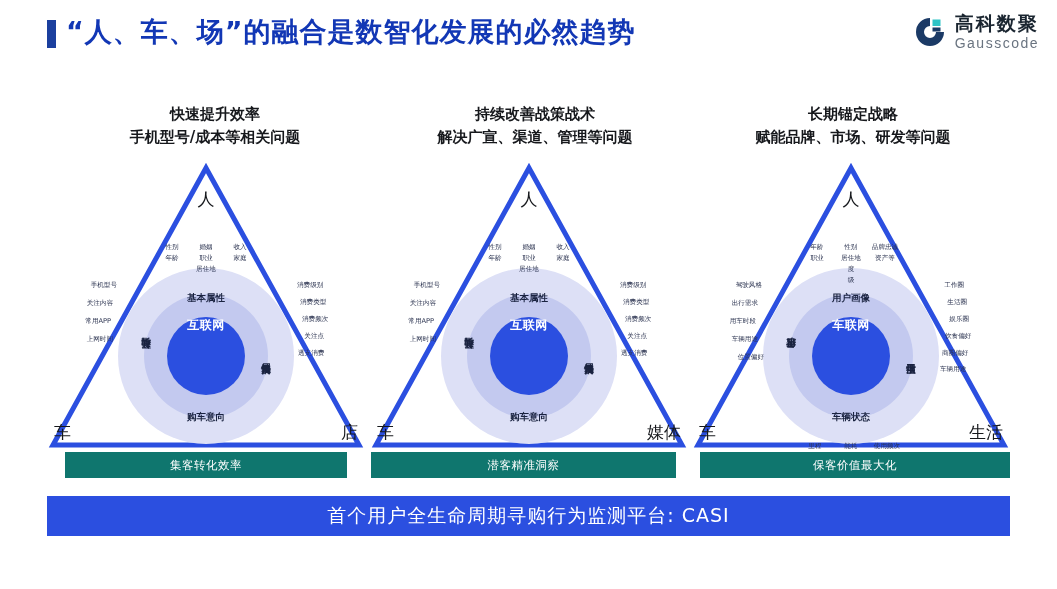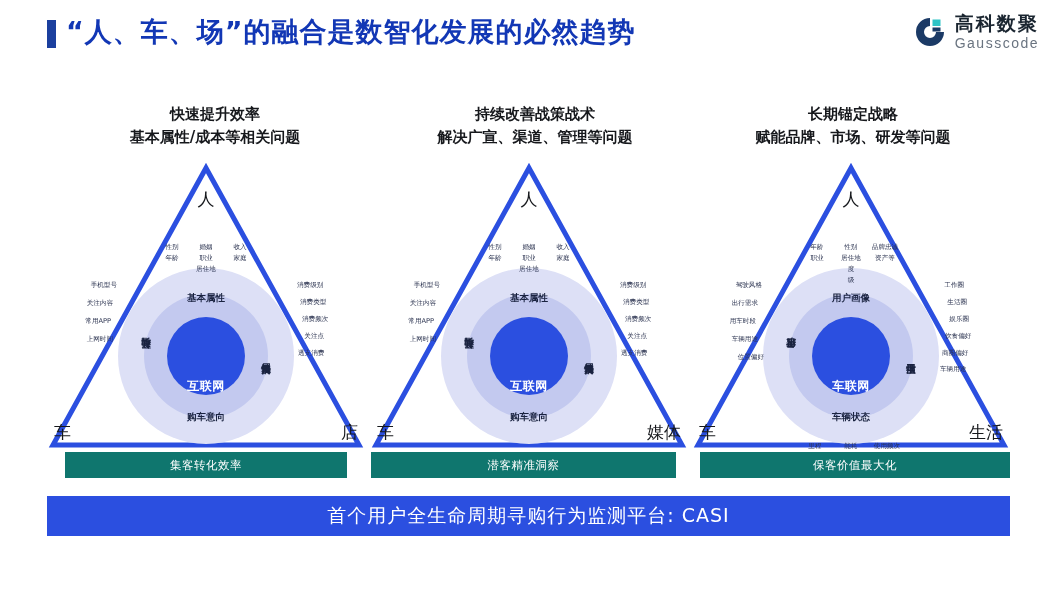--- a/index.html
+++ b/index.html
@@ -35,21 +35,21 @@
   .corner-r{position:absolute;bottom:6px;right:7px;font-size:17px;color:#16181c;
         font-family:"DejaVu Sans",sans-serif;}
   
   .rings{position:absolute;left:50%;top:108px;transform:translateX(-50%);
          width:176px;height:176px;}
   .ring-o{position:absolute;left:0;top:0;width:176px;height:176px;border-radius:50%;
           background:#dde0f6;}
   .ring-m{position:absolute;left:26px;top:26px;width:124px;height:124px;border-radius:50%;
           background:#c3c9ef;}
   .ring-c{position:absolute;left:49px;top:49px;width:78px;height:78px;border-radius:50%;
-          background:#2b4fe0;display:flex;align-items:flex-end;justify-content:center;}
+          background:#2b4fe0;display:flex;align-items:flex-start;justify-content:center;}
   .ring-c span{color:#ffffff;font-size:12px;font-weight:bold;letter-spacing:0.5px;
                font-family:"DejaVu Sans",sans-serif;}
   .q-top{position:absolute;left:0;top:24px;width:176px;text-align:center;font-size:9.5px;
          font-weight:bold;color:#1a2340;font-family:"DejaVu Sans",sans-serif;}
   .q-bot{position:absolute;left:0;bottom:20px;width:176px;text-align:center;font-size:9.5px;
          font-weight:bold;color:#1a2340;font-family:"DejaVu Sans",sans-serif;}
   .q-left{position:absolute;left:22px;top:50%;transform:translateY(-50%) rotate(180deg);
           writing-mode:vertical-rl;font-size:9.5px;font-weight:bold;color:#1a2340;
           font-family:"DejaVu Sans",sans-serif;}
   .q-right{position:absolute;right:22px;top:50%;transform:translateY(-50%);
@@ -103,21 +103,21 @@
     </span>
     <span class="logo-text">
       <span class="logo-cn">高科数聚</span>
       <span class="logo-en">Gausscode</span>
     </span>
   </div>
 </div>
 
 <div class="col-head" style="left:35px;top:103px;">
   <div>快速提升效率</div>
-  <div>基本属性/成本等相关问题</div>
+  <div>手机型号/成本等相关问题</div>
 </div>
 <div class="col-head" style="left:355px;top:103px;">
   <div>持续改善战策战术</div>
   <div>解决广宣、渠道、管理等问题</div>
 </div>
 <div class="col-head" style="left:673px;top:103px;">
   <div>长期锚定战略</div>
   <div>赋能品牌、市场、研发等问题</div>
 </div>
 

